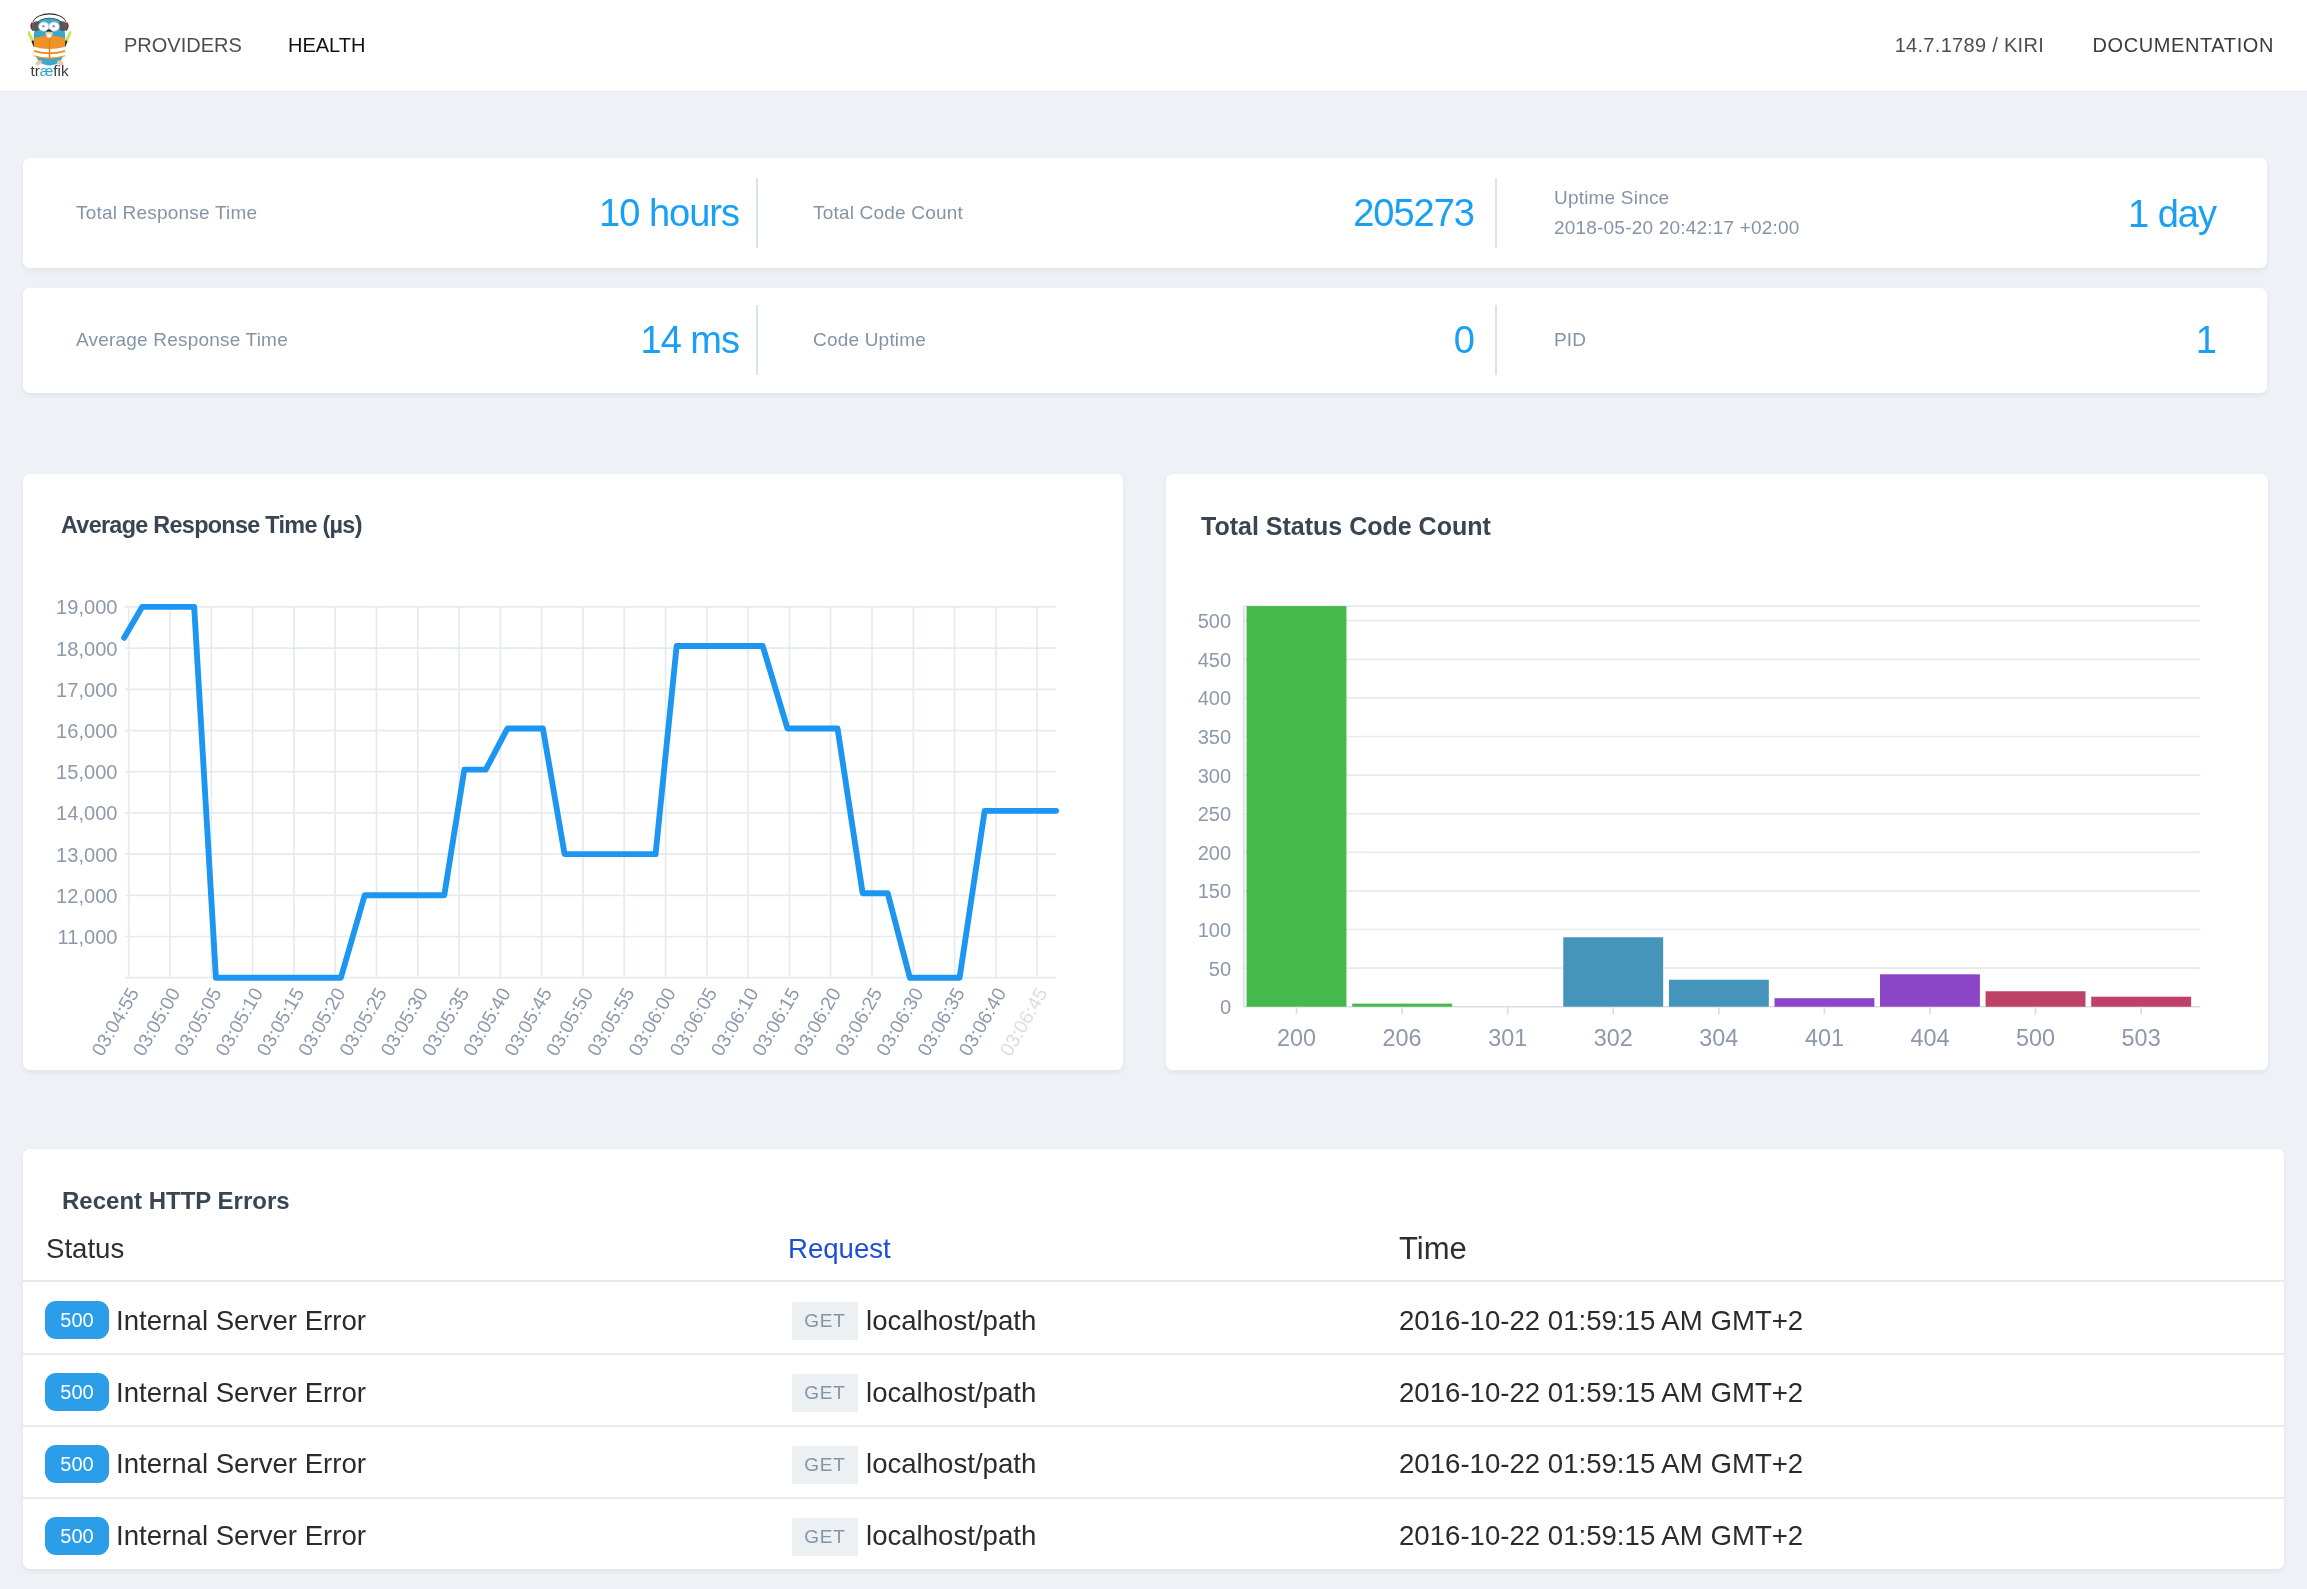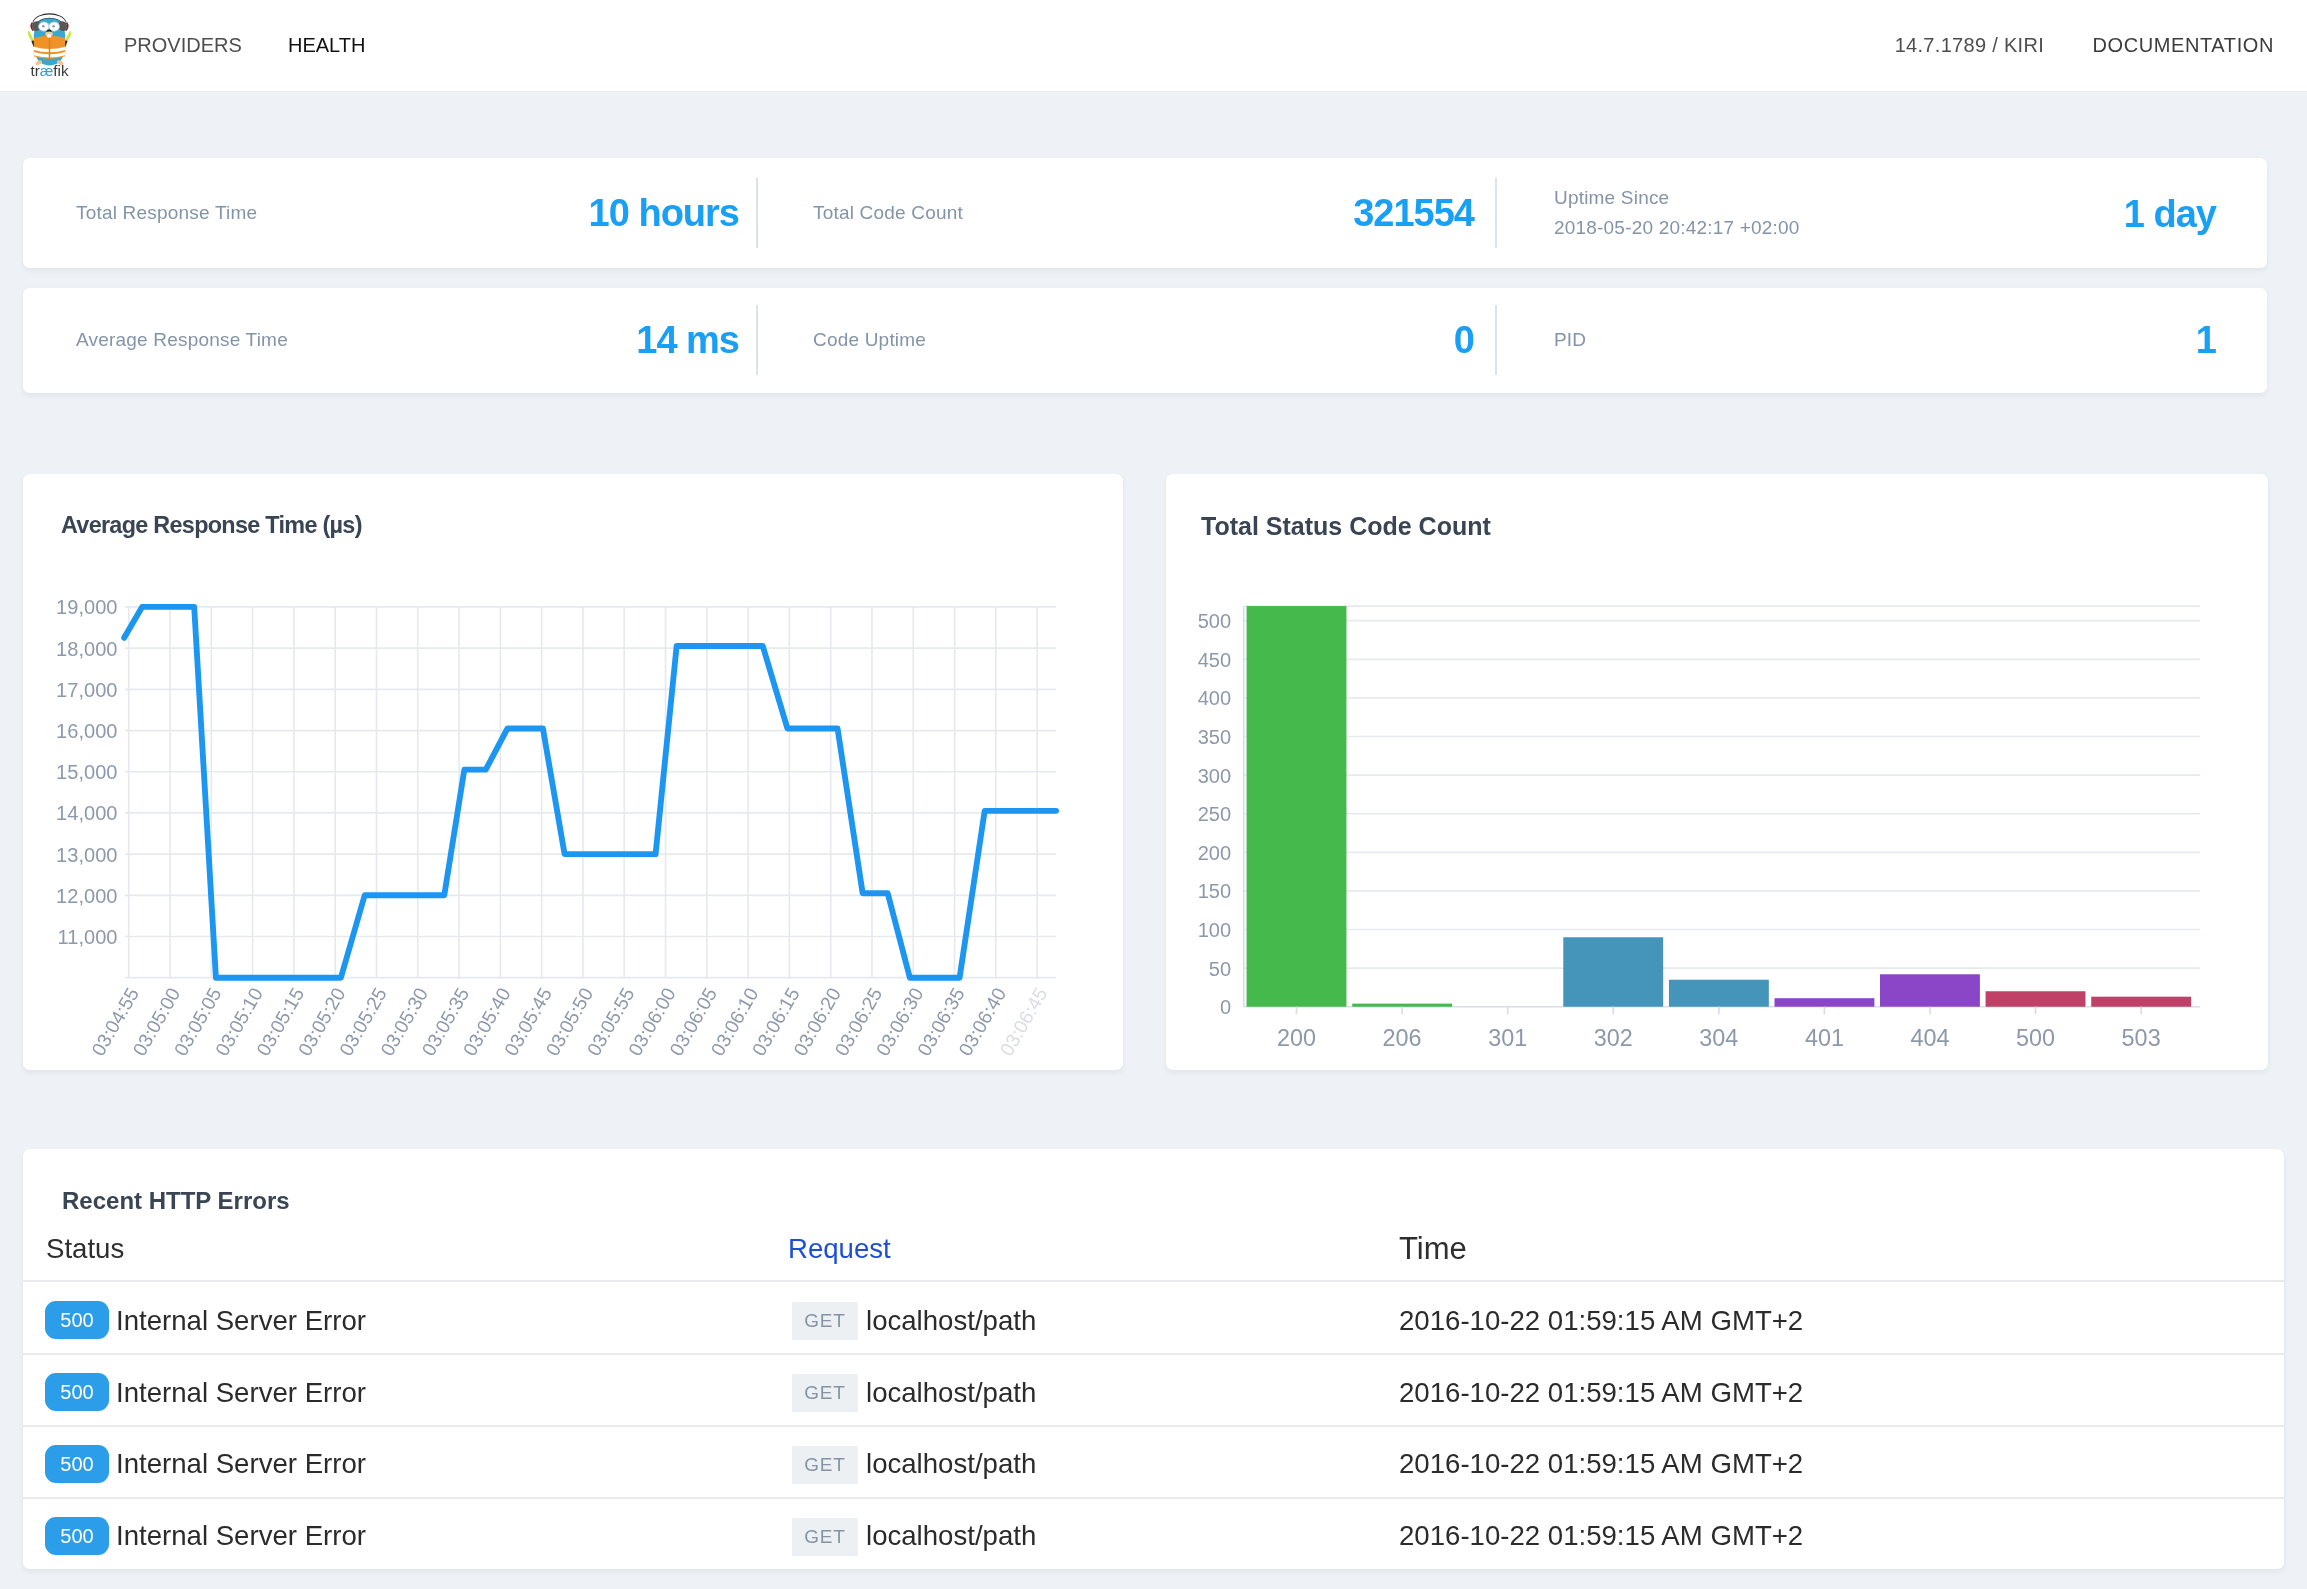--- a/index.html
+++ b/index.html
@@ -1,21 +1,21 @@
 <!DOCTYPE html>
 <html style="font-size:13.4px"><head><meta charset="utf-8"><style>
 *{margin:0;padding:0;box-sizing:border-box}
 html,body{width:2307px;height:1590px;overflow:hidden}
 body{background:#eef1f5;font-family:"Liberation Sans",sans-serif;position:relative}
 .abs{position:absolute}
 .nav{left:0;top:0;width:2307px;height:92px;background:#fff;border-bottom:1.7px solid #e7e9ec}
 .navlink{top:0;height:90px;line-height:90px;font-weight:normal;font-size:20px}
 .card{background:#fff;border-radius:6.7px;box-shadow:0 2.5px 5px rgba(40,60,90,0.06)}
 .slabel{font-size:19px;color:#8494a8;letter-spacing:0.2px}
-.sval{font-size:38px;font-weight:bold;color:#19a0f4;text-align:right;letter-spacing:-1px}
+.sval{font-size:38px;font-weight:normal;color:#19a0f4;text-align:right;letter-spacing:-1px}
 .vdiv{width:1.7px;background:#dde2e8}
 .ctitle{font-weight:bold;color:#3a4554}
 .rowline{left:0;width:100%;height:1.7px;background:#e9eaec}
 .cell{font-size:27.6px;color:#2b2b2b}
 .badge{width:64px;height:38px;background:#2c9ee9;border-radius:11px;color:#fff;font-size:20px;text-align:center;line-height:38px}
 .getchip{width:66px;height:38px;background:#edf0f3;border-radius:1px;color:#8494a5;font-size:19px;text-align:center;line-height:38px;letter-spacing:0.8px}
 </style></head><body>
 <div class="abs nav"></div>
 <svg class="abs" style="left:27.6px;top:12.5px" width="43" height="80" viewBox="0 0 52 96">
     <line x1="5.7" y1="33.6" x2="0.6" y2="23.2" stroke="#cde54b" stroke-width="3.4" stroke-linecap="round"></line>
@@ -51,21 +51,21 @@
 <div class="abs navlink" style="right:33px;color:#3c3c3c;letter-spacing:0.6px">DOCUMENTATION</div>
 <div class="abs card" style="left:23.4px;top:158px;width:2244px;height:110px"></div>
 <div class="abs card" style="left:23.4px;top:288px;width:2244px;height:105px"></div>
 <div class="abs vdiv" style="left:756px;top:178px;height:70px"></div>
 <div class="abs vdiv" style="left:756px;top:305px;height:70px"></div>
 <div class="abs vdiv" style="left:1495px;top:178px;height:70px"></div>
 <div class="abs vdiv" style="left:1495px;top:305px;height:70px"></div>
 <div class="abs slabel" style="left:76px;top:198px;height:30px;line-height:30px">Total Response Time</div>
 <div class="abs sval" style="right:1568px;top:186px;height:55px;line-height:55px">10 hours</div>
 <div class="abs slabel" style="left:813px;top:198px;height:30px;line-height:30px">Total Code Count</div>
-<div class="abs sval" style="right:833px;top:186px;height:55px;line-height:55px">321554</div>
+<div class="abs sval" style="right:833px;top:186px;height:55px;line-height:55px">205273</div>
 <div class="abs slabel" style="left:1554px;top:183px;height:30px;line-height:30px">Uptime Since</div>
 <div class="abs slabel" style="left:1554px;top:213px;height:30px;line-height:30px">2018-05-20 20:42:17 +02:00</div>
 <div class="abs sval" style="right:91px;top:187px;height:55px;line-height:55px">1 day</div>
 <div class="abs slabel" style="left:76px;top:325px;height:30px;line-height:30px">Average Response Time</div>
 <div class="abs sval" style="right:1568px;top:313px;height:55px;line-height:55px">14 ms</div>
 <div class="abs slabel" style="left:813px;top:325px;height:30px;line-height:30px">Code Uptime</div>
 <div class="abs sval" style="right:833px;top:313px;height:55px;line-height:55px">0</div>
 <div class="abs slabel" style="left:1554px;top:325px;height:30px;line-height:30px">PID</div>
 <div class="abs sval" style="right:91px;top:313px;height:55px;line-height:55px">1</div>
 <div class="abs card" style="left:23.4px;top:474px;width:1100px;height:596px"></div>

